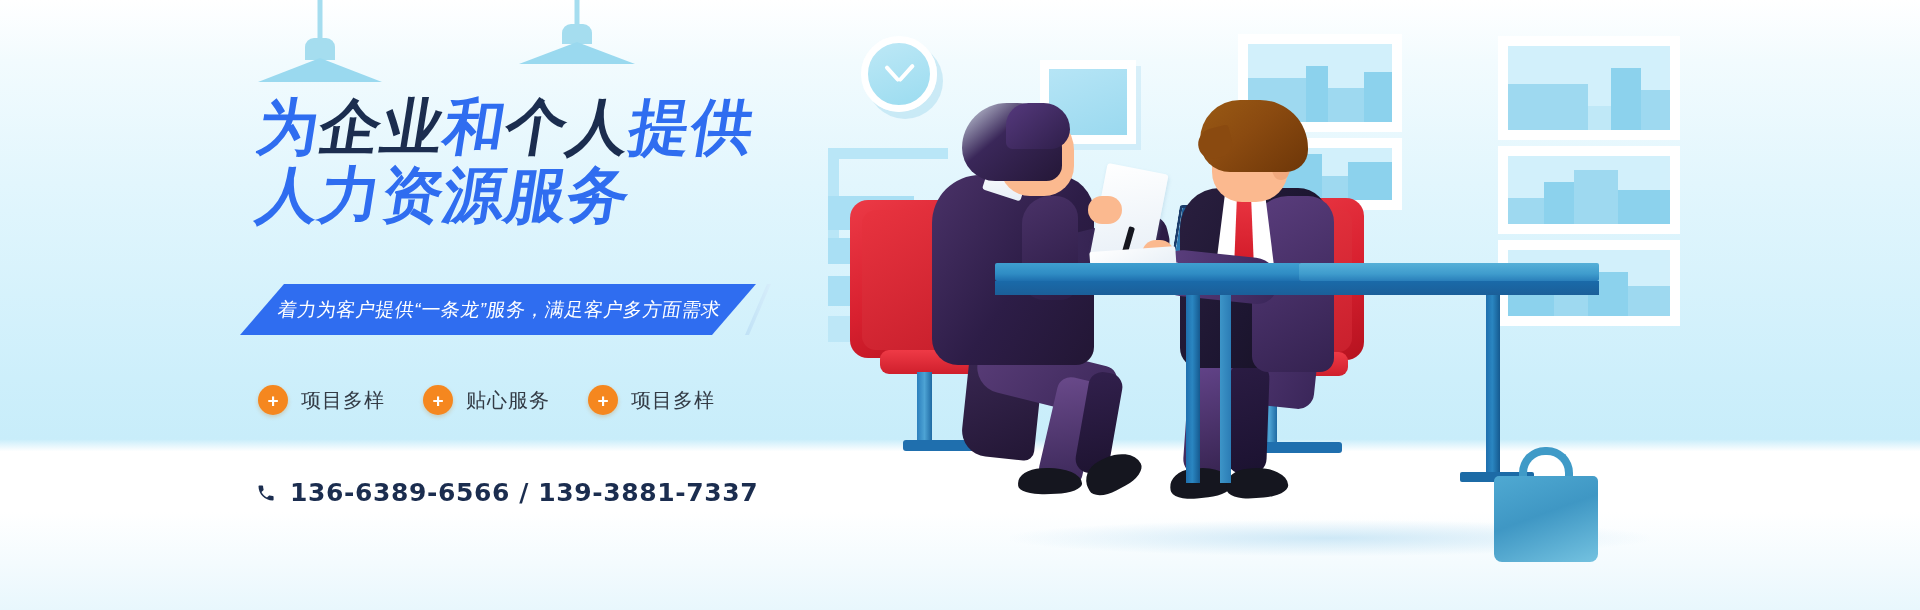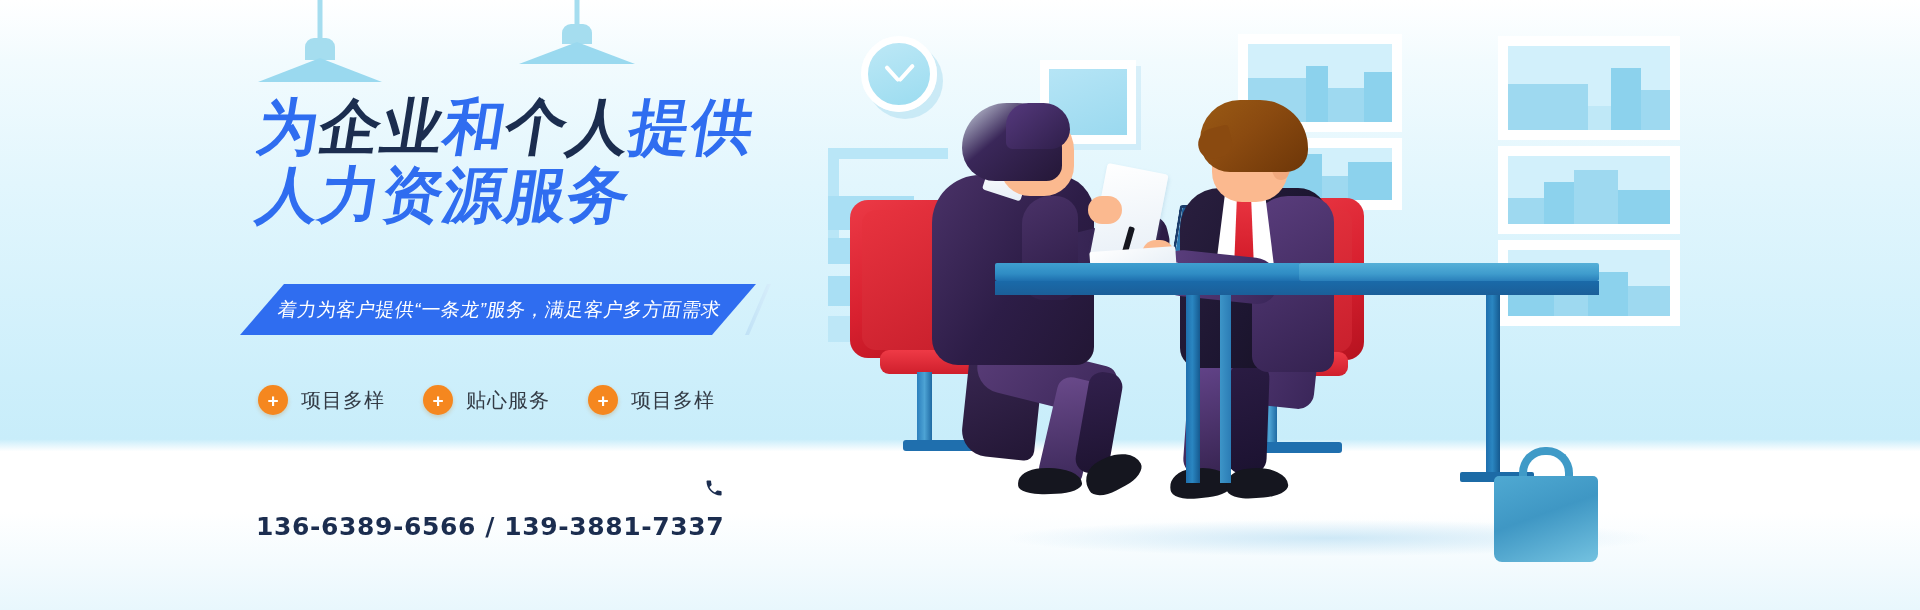--- a/index.html
+++ b/index.html
@@ -169,21 +169,21 @@
     width:30px; height:30px; border-radius:50%;
     background:#f5871f; color:#ffffff;
     display:flex; align-items:center; justify-content:center;
     font-size:19px; font-weight:700; line-height:1;
     box-shadow:0 2px 4px rgba(200,120,20,.28);
   }
   .feature-label { font-size:20px; color:#333b45; letter-spacing:1px; }
 
   .phone-row {
     position:absolute; left:256px; top:478px;
-    display:flex; align-items:flex-end; gap:14px;flex-direction:column;
+    display:flex; align-items:center; gap:14px;
   }
   .phone-icon { color:#1b2d4f; display:flex; align-items:center; }
   .phone-number {
     font-size:25px; font-weight:700; color:#1b2d4f;
     letter-spacing:.6px; font-family:"DejaVu Sans", sans-serif;
   }
 </style>
 </head>
 <body>
 

